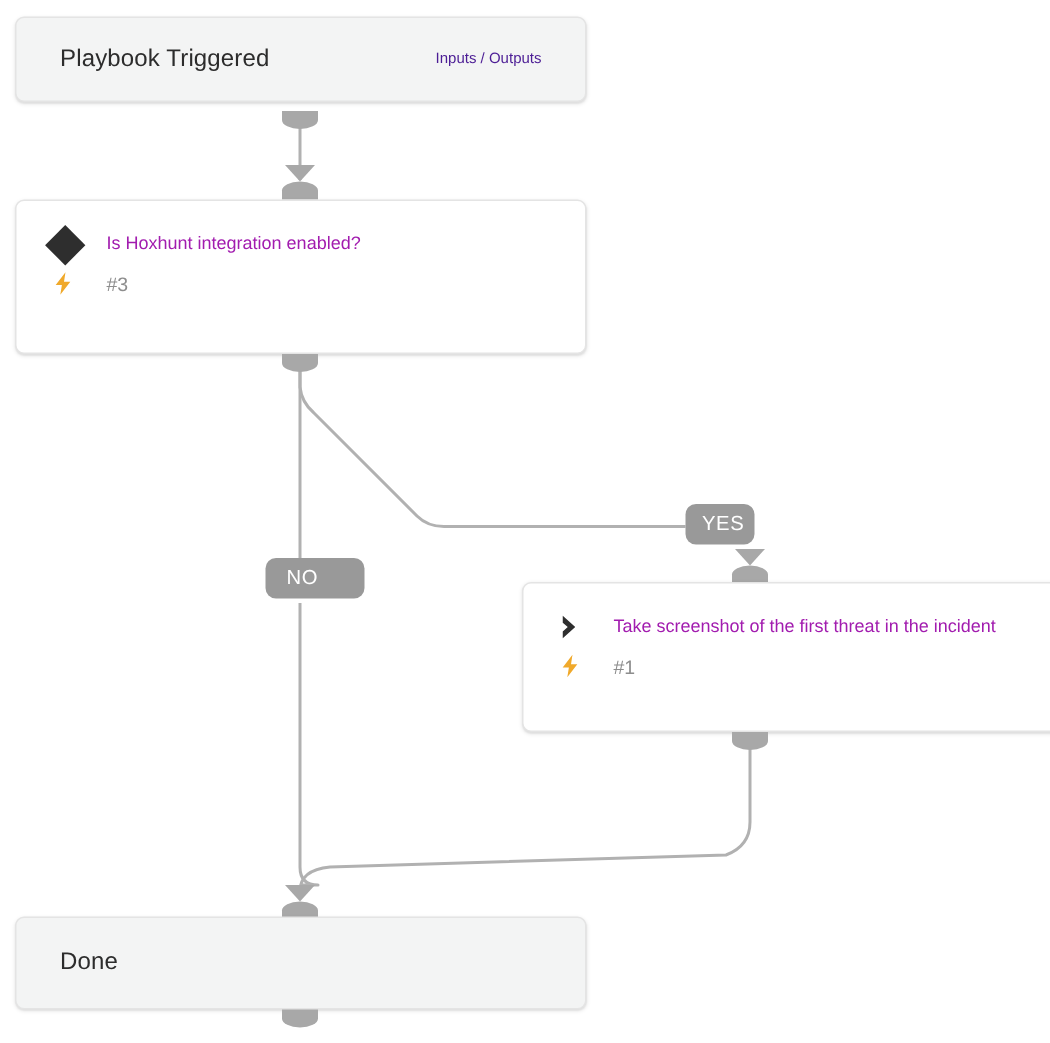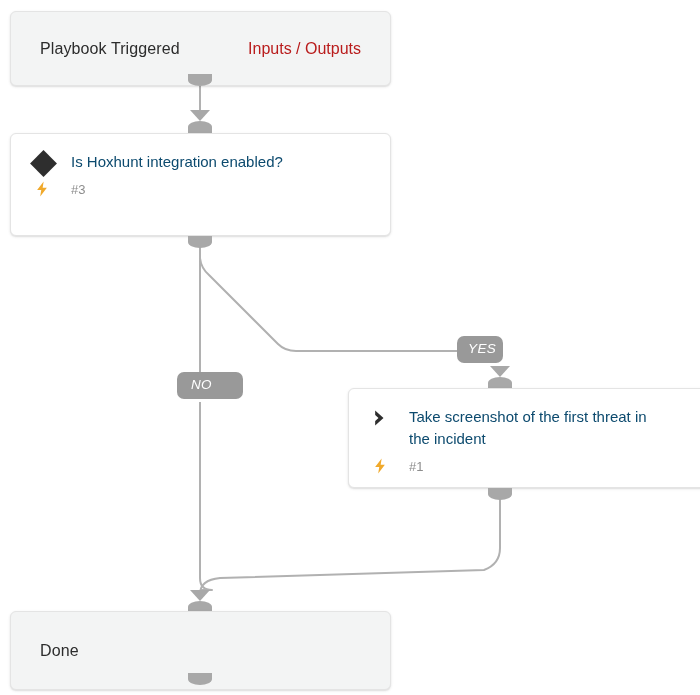--- a/index.html
+++ b/index.html
@@ -56,22 +56,22 @@
     align-items: center;
     justify-content: space-between;
     padding: 0 29px 0 29px;
   }
   .simple-title {
     font-size: 16px;
     color: #2c2c2c;
     letter-spacing: 0.1px;
   }
   .simple-side {
-    font-size: 16px;
-    color: #b91c1c;
+    font-size: 10px;
+    color: #4c1d95;
   }
   
   .step-node {
     padding: 0;
   }
   .step-row {
     display: flex;
     align-items: flex-start;
   }
   .step-row.head {
@@ -87,23 +87,23 @@
     display: flex;
     align-items: flex-start;
     justify-content: flex-start;
     padding-top: 1px;
   }
   .icon-col.meta-icon {
     align-items: center;
     padding-top: 0;
   }
   .step-title {
-    font-size: 15px;
+    font-size: 12px;
     line-height: 22px;
-    color: #0c4a6e;
+    color: #a21caf;
     max-width: 260px;
   }
   .step-num {
     font-size: 13px;
     color: #8d8d8d;
   }
   
   .diamond-icon {
     width: 19px;
     height: 19px;
@@ -154,21 +154,20 @@
     position: absolute;
     background: #999999;
     color: #ffffff;
     font-size: 13.5px;
     letter-spacing: 0.4px;
     border-radius: 7px;
     padding: 6px 28px 7px 11px;
     line-height: 1;
     box-sizing: border-box;
     text-align: center;
-    font-style: italic;
   }
 </style>
 </head>
 <body>
 
 <div id="canvas">
 
   <svg id="edges" viewBox="0 0 700 695" width="700" height="695" xmlns="http://www.w3.org/2000/svg">
 
     <path class="edge-path" d="M 200 82 L 200 120"></path>
@@ -176,21 +175,21 @@
     <path class="edge-path" d="M 200 244 L 200 372"></path>
     <path class="edge-path" d="M 200 402 L 200 578 Q 200 590 212 590 L 200 590"></path>
 
     <path class="edge-path" d="M 200 244 L 200 258 Q 201 268 209 275 L 278 344 Q 285 351 296 351 L 457 351"></path>
 
     <path class="edge-path" d="M 500 366 L 500 372"></path>
 
     <path class="edge-path" d="M 500 496 L 500 548 Q 500 564 484 570 L 220 578 Q 200 580 200 594"></path>
   </svg>
 
-  <div class="node gray simple-node" style="left:10px; top:11px; width:381px; height:75px;">
+  <div class="node gray simple-node" style="left:10px; top:11px; width:381px; height:57px;">
     <span class="simple-title">Playbook Triggered</span>
     <span class="simple-side">Inputs / Outputs</span>
   </div>
   <div class="handle-bottom" style="left:188px; top:74px;"></div>
 
   <div class="arrow-head" style="left:190px; top:110px;"></div>
   <div class="handle-top" style="left:188px; top:121px;"></div>
   <div class="node white step-node" style="left:10px; top:133px; width:381px; height:103px;">
     <div class="step-row head">
       <div class="icon-col">
@@ -229,19 +228,19 @@
           <path d="M14.2 2 L5.5 13.4 L11 13.4 L9.6 22 L18.5 10.4 L12.9 10.4 Z" fill="#f0a92b"></path>
         </svg>
       </div>
       <div class="step-num">#1</div>
     </div>
   </div>
   <div class="handle-bottom" style="left:488px; top:488px;"></div>
 
   <div class="arrow-head" style="left:190px; top:590px;"></div>
   <div class="handle-top" style="left:188px; top:601px;"></div>
-  <div class="node gray simple-node" style="left:10px; top:611px; width:381px; height:79px;">
+  <div class="node gray simple-node" style="left:10px; top:611px; width:381px; height:62px;">
     <span class="simple-title">Done</span>
     <span class="simple-side"></span>
   </div>
   <div class="handle-bottom" style="left:188px; top:673px;"></div>
 
 </div>
 
 </body></html>

